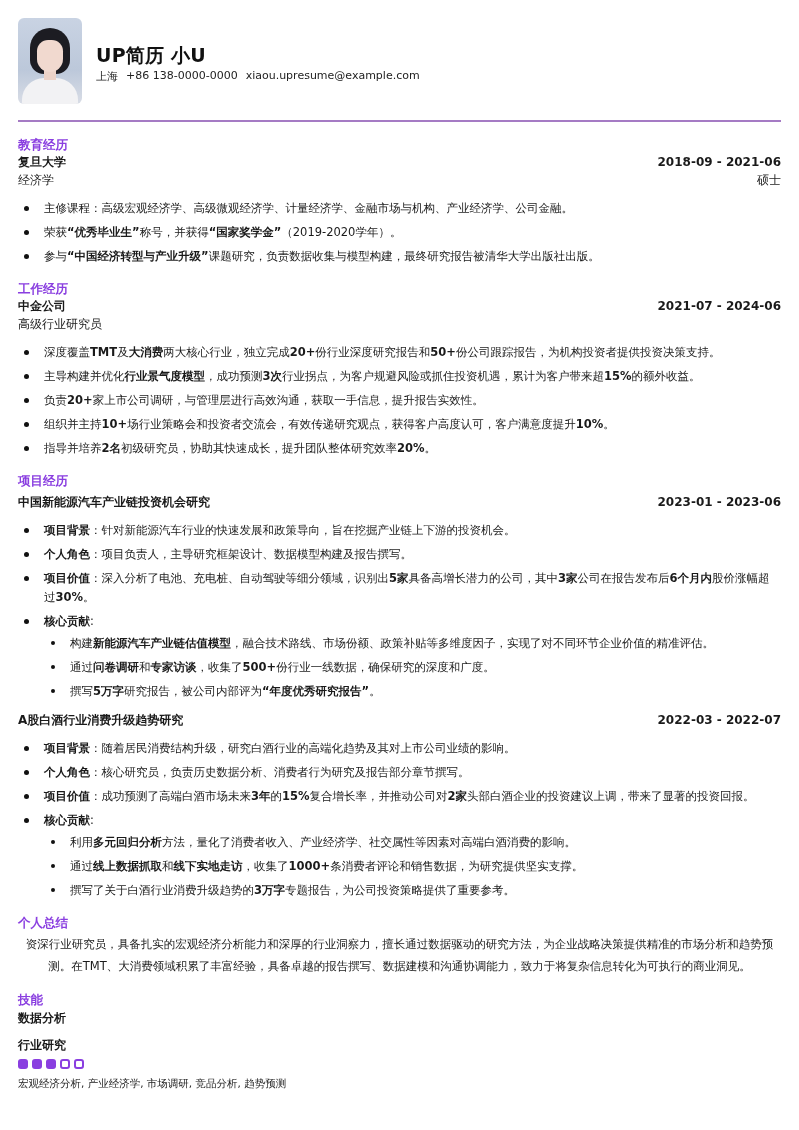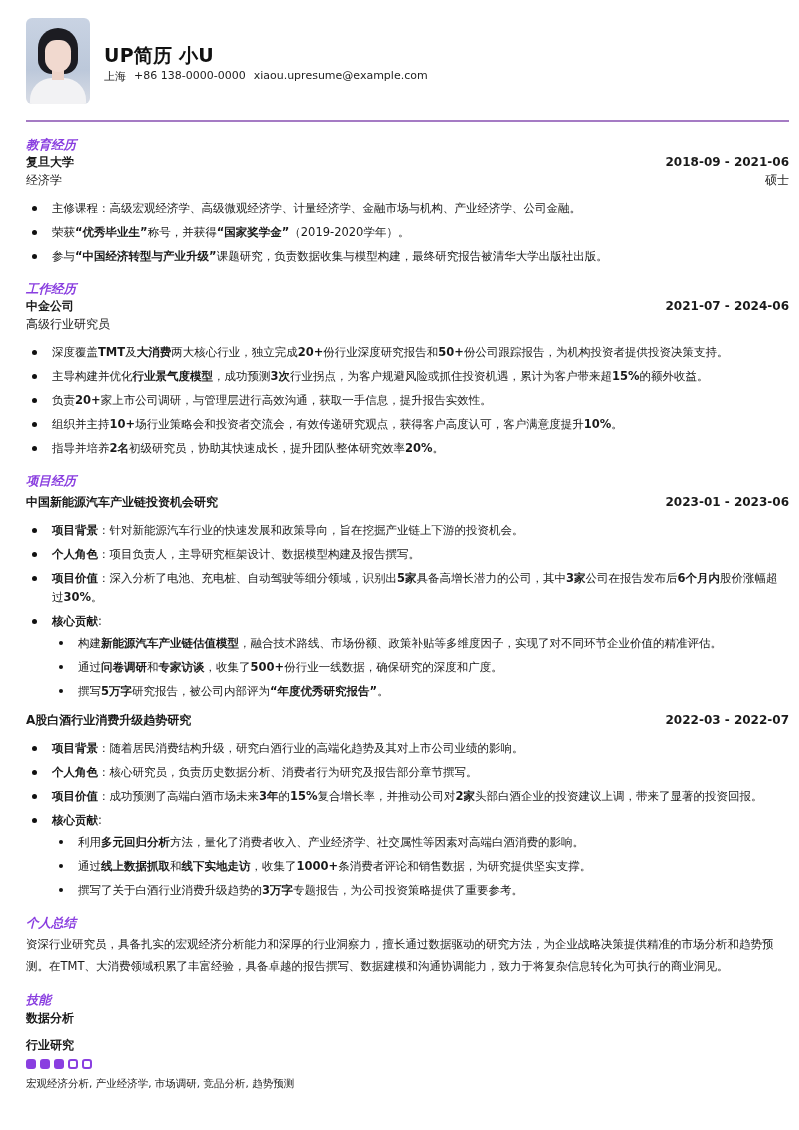--- a/index.html
+++ b/index.html
@@ -3,21 +3,21 @@
   <meta charset="utf-8">
   <style>
     * { box-sizing: border-box; margin: 0; padding: 0; }
     html, body { width: 799px; height: 1130px; overflow: hidden; background: #ffffff; }
     body {
       font-family: "DejaVu Sans", "Liberation Sans", sans-serif;
       color: #1a1a1a;
       font-size: 12px;
       position: relative;
     }
-    .page { position: absolute; left: 26px; top: 18px; width: 763px; }
+    .page { position: absolute; left: 18px; top: 18px; width: 763px; }
 
     
     .header { display: flex; align-items: center; height: 86px; }
     .photo {
       width: 64px; height: 86px; border-radius: 6px; overflow: hidden;
       background: linear-gradient(180deg, #c9d3e3 0%, #bcc8da 60%, #d9dde6 100%);
       position: relative; flex: 0 0 auto;
     }
     .photo .hair {
       position: absolute; left: 12px; top: 10px; width: 40px; height: 46px;
@@ -34,21 +34,21 @@
       position: absolute; left: 4px; top: 60px; width: 56px; height: 30px;
       background: #f2f2f4; border-radius: 22px 22px 0 0;
     }
     .header-info { margin-left: 14px; }
     .name { font-size: 19px; font-weight: bold; color: #111; margin-top: 4px; letter-spacing: 0.2px; }
     .contact { font-size: 11px; color: #222; display: flex; gap: 8px; }
     .divider { height: 2px; background: #a57bc4; margin-top: 16px; }
 
     
     .section { margin-top: 14px; }
-    .section-title { color: #8a3fe0; font-size: 12.5px; font-weight: bold; line-height: 17px; font-style: italic; }
+    .section-title { color: #8a3fe0; font-size: 12.5px; font-weight: bold; line-height: 17px; }
     .entry-row { display: flex; justify-content: space-between; line-height: 18px; }
     .entry-title { font-weight: bold; font-size: 12px; }
     .entry-date { font-weight: bold; font-size: 12px; }
     .entry-sub { font-size: 12px; line-height: 18px; color: #222; }
     ul.bullets { list-style: none; margin-top: 10px; }
     ul.bullets > li {
       position: relative; padding-left: 26px; line-height: 19px; font-size: 11.5px; margin-bottom: 5px;
     }
     ul.bullets > li::before {
       content: ""; position: absolute; left: 6px; top: 7px; width: 5px; height: 5px; border-radius: 50%; background: #111;
@@ -56,21 +56,21 @@
     ul.sub { list-style: none; margin-top: 3px; }
     ul.sub > li {
       position: relative; padding-left: 26px; line-height: 19px; font-size: 11.5px; margin-bottom: 5px;
     }
     ul.sub > li::before {
       content: ""; position: absolute; left: 7px; top: 7px; width: 4px; height: 4px; border-radius: 50%; background: #111;
     }
     b { font-weight: bold; }
     .project { margin-top: 4px; }
     .project + .project { margin-top: 10px; }
-    .summary { font-size: 11.5px; line-height: 22px; margin-top: 2px; }
+    .summary { font-size: 11.5px; line-height: 22px; margin-top: 2px; text-align: center; }
 
     .skill-name { font-weight: bold; font-size: 12px; line-height: 18px; margin-top: 1px; }
     .dots { display: flex; gap: 4px; margin-top: 5px; height: 10px; }
     .dot { width: 10px; height: 10px; border-radius: 3px; }
     .dot.on { background: #8a3fe0; }
     .dot.off { border: 2px solid #8a3fe0; background: #fff; }
     .skill-tags { font-size: 10.5px; color: #222; margin-top: 6px; line-height: 16px; }
     .skill + .skill { margin-top: 9px; }
   </style>
 </head>

